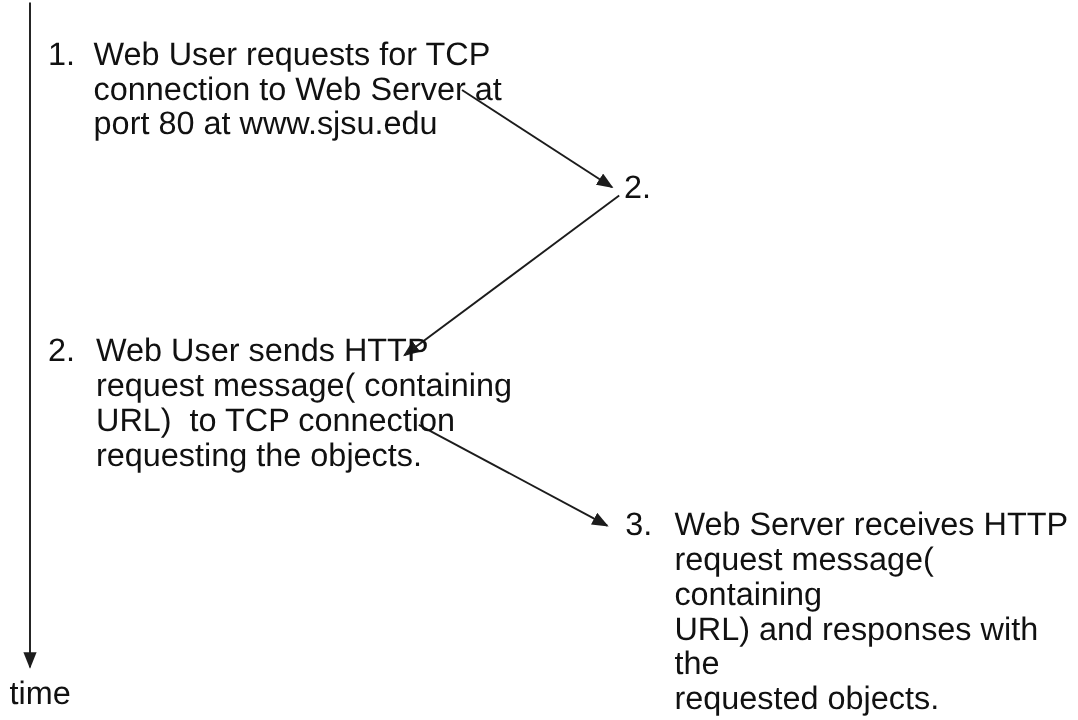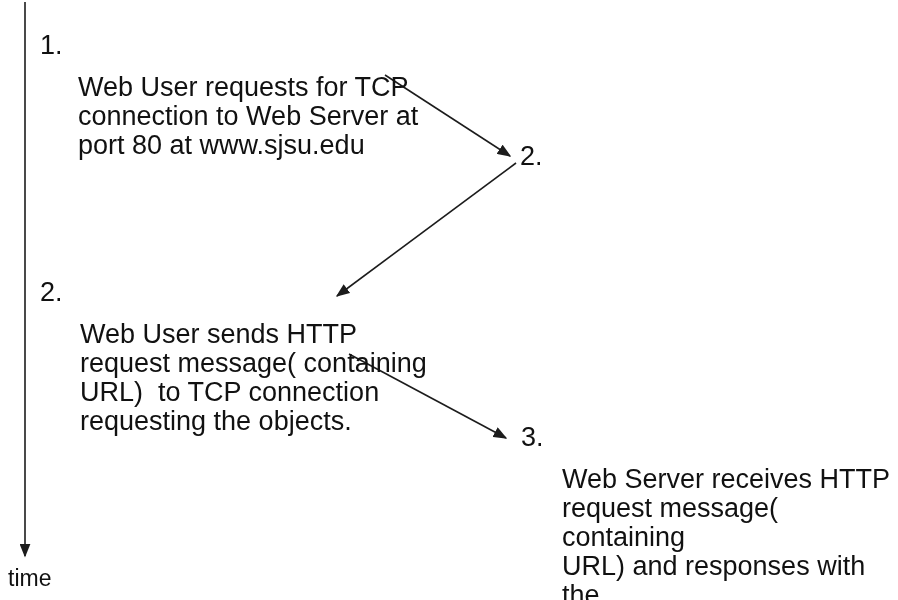--- a/index.html
+++ b/index.html
@@ -36,25 +36,24 @@
     font-size: 27px;
     line-height: 29px;
     letter-spacing: 0;
   }
   .step .num {
     flex: 0 0 auto;
     display: inline-block;
   }
   .step .txt {
     white-space: pre-wrap;
-    margin-top: 42px;
   }
   .time-label {
     position: absolute;
-    font-size: 23px;
+    font-size: 27px;
     line-height: 29px;
   }
 </style>
 </head>
 <body>
 
 <div id="canvas">
 
   <svg id="arrow-layer">
     <defs>

